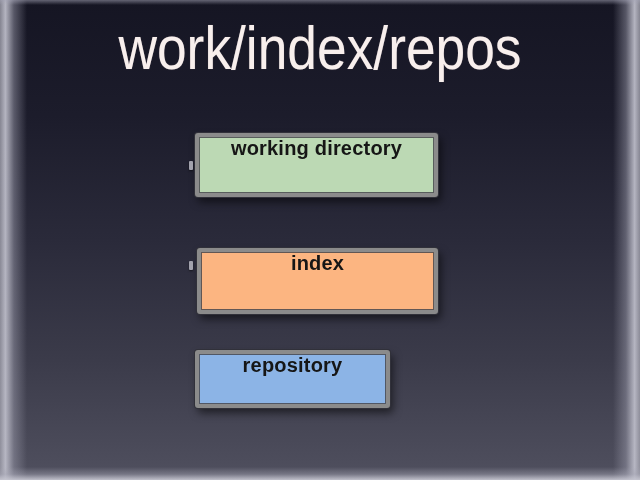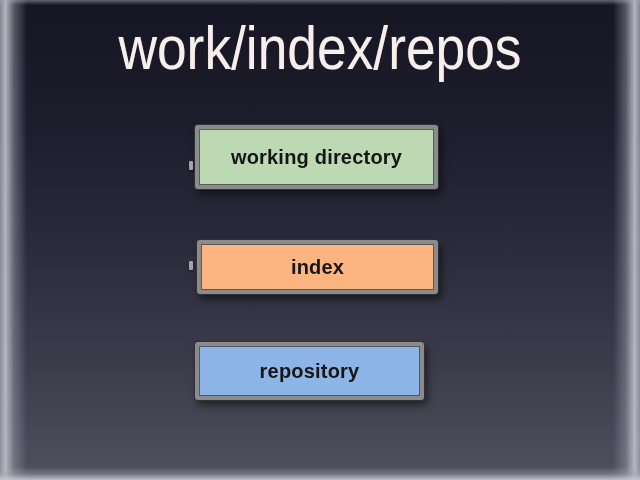--- a/index.html
+++ b/index.html
@@ -43,31 +43,31 @@
   .title{
     position:absolute;top:10px;left:0;width:640px;margin:0;
     text-align:center;font-size:62px;font-weight:400;line-height:76px;
     color:#f8efed;letter-spacing:0;
     transform:scaleX(0.86);transform-origin:50% 50%;
     text-shadow:0 0 1px rgba(255,225,225,0.35);
   }
   
   .box{
     position:absolute;box-sizing:border-box;
-    display:flex;align-items:center;justify-content:center;
+    display:flex;justify-content:center;
     border:4px solid #8b8b8b;border-radius:3px;
     box-shadow:
       0 0 0 1px #31313a,
       3px 5px 8px rgba(0,0,0,0.55),
       inset 0 0 0 1px rgba(70,70,76,0.85);
-    color:#161616;font-weight:700;font-size:20px;letter-spacing:0.2px;
+    color:#161616;font-weight:700;font-size:20px;letter-spacing:0.2px;margin-top:8px;
   }
   .box-working{left:195px;top:125px;width:243px;height:64px;background:#bcd9b4;}
-  .box-index{left:197px;top:240px;width:241px;height:54px;background:#fcb581;}
-  .box-repository{left:195px;top:342px;width:229px;height:58px;background:#8cb4e6;}
+  .box-index{left:197px;top:240px;width:241px;height:66px;background:#fcb581;}
+  .box-repository{left:195px;top:342px;width:195px;height:58px;background:#8cb4e6;}
   
   .stub{
     position:absolute;width:4px;height:9px;border-radius:1px;
     background:#a2a2ad;box-shadow:0 1px 2px rgba(0,0,0,0.5);
   }
   .stub-1{left:189px;top:161px;}
   .stub-2{left:189px;top:261px;}
 </style>
 </head>
 <body>

